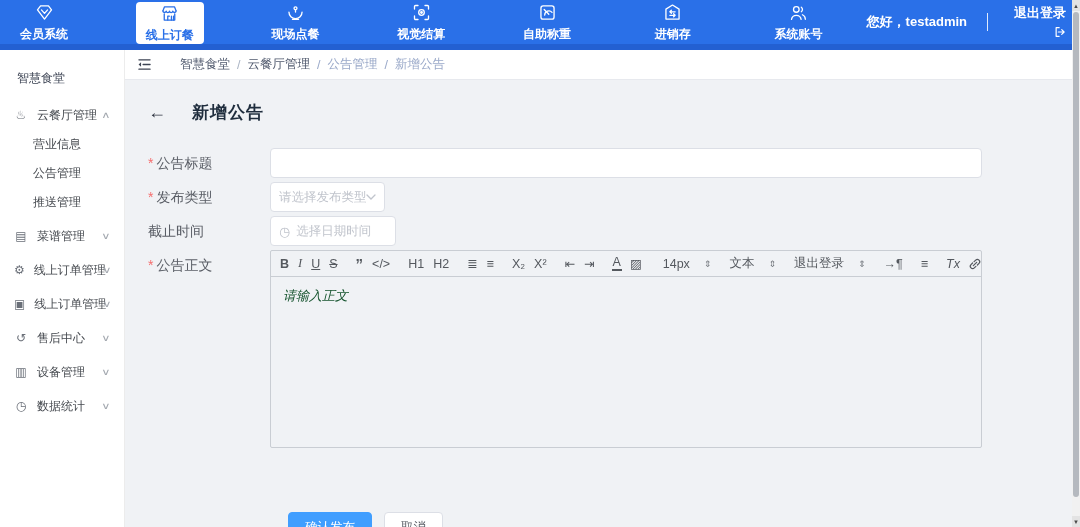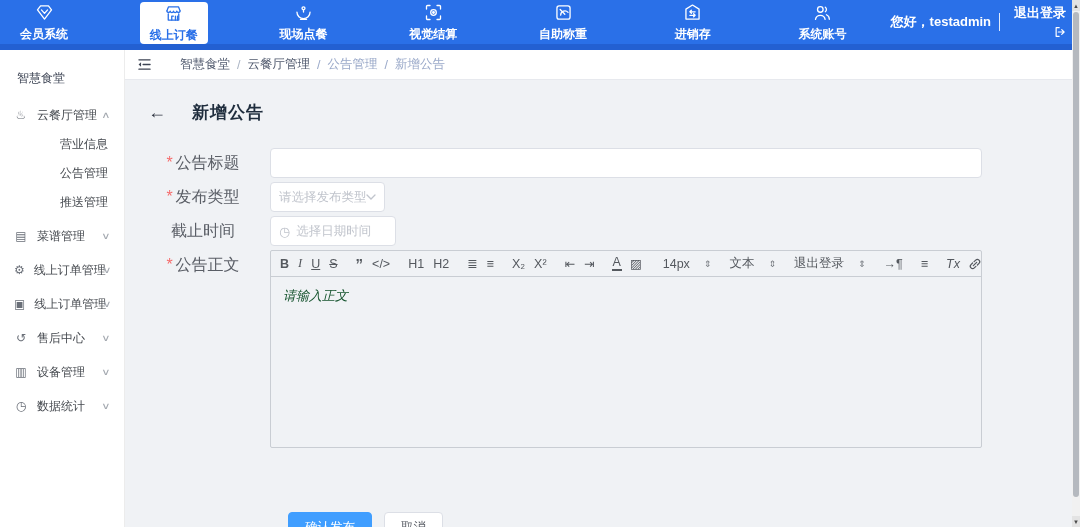--- a/index.html
+++ b/index.html
@@ -10,53 +10,53 @@
   .header { height:44px; background:#2a70e8; display:flex; align-items:stretch; color:#fff; padding-right:14px; }
   .header-strip { height:6px; background:#2360d2; }
   .logo { display:flex; align-items:center; gap:8px; padding:0 14px 0 8px; min-width:185px; }
   .logo-txt .t1 { font-size:15px; font-weight:bold; letter-spacing:1px; }
   .logo-txt .t2 { font-size:6px; transform:scale(.92); transform-origin:left; opacity:.9; margin-top:2px; letter-spacing:.4px; }
   .topnav { flex:1; display:flex; justify-content:space-between; align-items:stretch; padding:0 28px 0 10px; }
   .nav-item { display:flex; flex-direction:column; align-items:center; justify-content:center; gap:3px; min-width:68px; padding:0 8px; cursor:pointer; }
   .nav-item .nav-label { font-size:12px; font-weight:bold; white-space:nowrap; }
   .nav-item svg { display:block; }
   .nav-item.active { background:#fff; color:#2a70e8; border-radius:4px; margin:2px 0 0 0; }
-  .user-area { display:flex; align-items:center; gap:8px; font-size:13px; font-weight:bold; padding-left:6px; }
+  .user-area { display:flex; align-items:center; gap:20px; font-size:13px; font-weight:bold; padding-left:6px; }
   .greeting { white-space:nowrap; }
   .user-divider { width:1px; height:18px; background:rgba(255,255,255,.85); }
   .logout { width:58px; text-align:right; line-height:1.5; cursor:pointer; }
   .logout svg { vertical-align:-2px; margin-left:2px; }
 
   
   .main-row { display:flex; height:477px; }
   .sidebar { width:125px; background:#fff; border-right:1px solid #ececec; padding-top:10px; flex-shrink:0; }
   .side-item { display:flex; align-items:center; height:30px; font-size:12px; color:#45494f; cursor:pointer; }
   .side-item.t-root { padding-left:17px; height:36px; margin-bottom:4px; color:#3c4353; }
   .side-item.t-group { padding-left:14px; margin-top:4px; }
-  .side-item.t-sub { padding-left:60px; margin-top:-1px; }
+  .side-item.t-sub { padding-left:33px; margin-top:-1px; }
   .s-ico { width:14px; font-size:12px; color:#6a6f78; margin-right:9px; text-align:center; }
   .s-label { flex:1; white-space:nowrap; }
   .s-chev { font-size:9px; color:#a4a9b0; padding-right:12px; transform:scaleX(1.4); }
 
   .content-col { flex:1; display:flex; flex-direction:column; min-width:0; }
   .crumb-bar { height:30px; background:#fff; border-bottom:1px solid #e7e9ee; display:flex; align-items:center; padding:0 12px; gap:14px; }
   .crumb-bar svg { cursor:pointer; flex-shrink:0; }
   .crumbs { display:flex; align-items:center; font-size:12.5px; color:#515a6e; }
   .crumb { display:flex; align-items:center; cursor:pointer; }
   .crumb .sep { margin:0 7px; color:#aab4c4; }
   .crumb.muted, .crumb.muted .sep { color:#9aa9c9; }
 
   .content { flex:1; background:#f0f2f5; padding:18px 0 0 23px; overflow:hidden; }
   .page-title-row { display:flex; align-items:center; gap:26px; height:28px; margin-bottom:22px; }
   .back-arrow { font-size:18px; color:#2f3542; cursor:pointer; line-height:1; }
   .page-title { font-size:17px; font-weight:bold; color:#1f2d3d; letter-spacing:1px; }
 
   
   .form-row { display:flex; align-items:flex-start; margin-bottom:4px; }
-  .f-label { width:122px; flex-shrink:0; text-align:center; padding-right:12px; font-size:16px; color:#5a5e66; line-height:30px; white-space:nowrap; }
+  .f-label { width:122px; flex-shrink:0; text-align:left; padding-right:12px; font-size:14px; color:#5a5e66; line-height:30px; white-space:nowrap; }
   .star { color:#f56c6c; margin-right:3px; }
   .f-control { width:712px; }
   .text-input { width:100%; height:30px; border:1px solid #dcdfe6; border-radius:4px; background:#fff; padding:0 10px; font-size:13px; color:#333; outline:none; }
   .select-box { width:115px; height:30px; border:1px solid #dcdfe6; border-radius:4px; background:#fff; display:flex; align-items:center; padding:0 8px; cursor:pointer; }
   .select-box .ph, .date-box .ph { flex:1; font-size:12.5px; color:#c0c4cc; white-space:nowrap; overflow:hidden; }
   .date-box { width:126px; height:30px; border:1px solid #dcdfe6; border-radius:4px; background:#fff; display:flex; align-items:center; gap:6px; padding:0 8px; cursor:pointer; }
   .clock-glyph { color:#c0c4cc; font-size:13px; }
 
   
   .editor { width:712px; border:1px solid #c9cdd3; border-radius:2px; }

